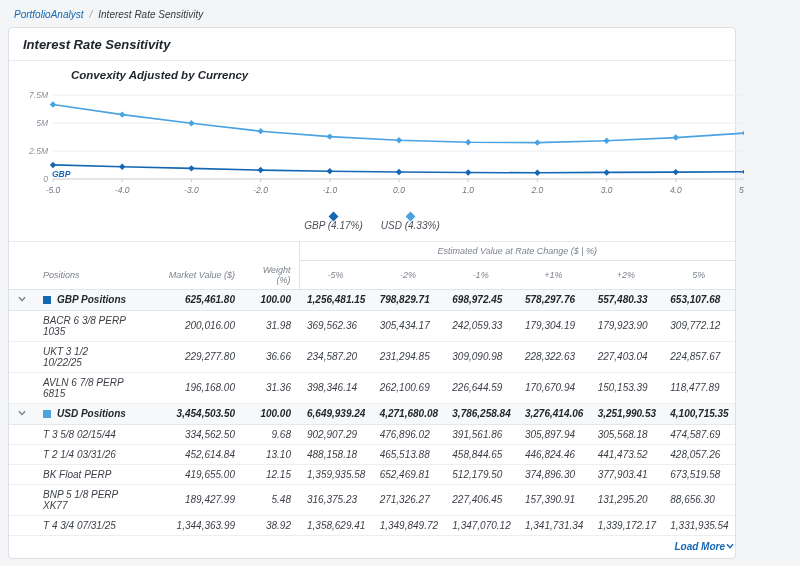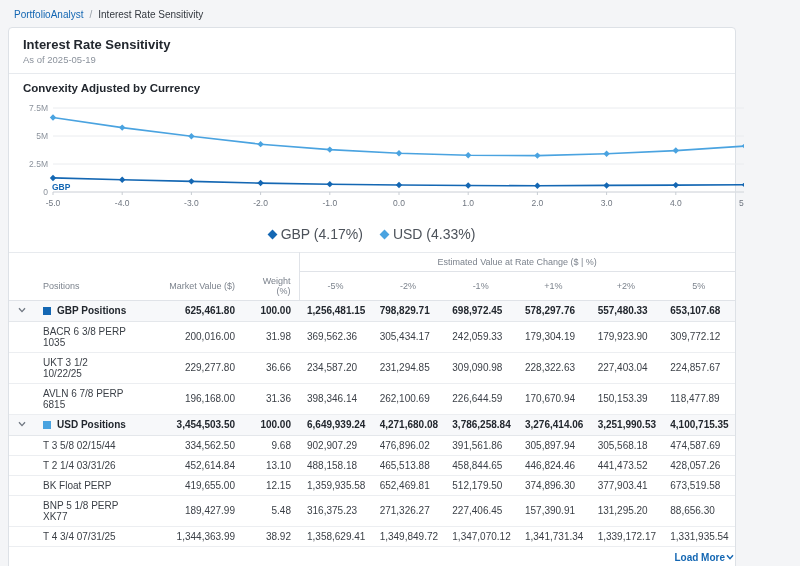--- a/index.html
+++ b/index.html
@@ -3,40 +3,40 @@
 <meta charset="utf-8">
 <style>
   * { box-sizing: border-box; margin: 0; padding: 0; }
   html,body { width:800px; height:566px; }
   body {
     font-family: "Liberation Sans", sans-serif;
     background: #f4f5f7;
     color: #33383f;
     overflow: hidden;
   }
-  .page { width:744px; height:566px; overflow:hidden; }
+  .page { width:744px; height:566px; overflow:hidden;font-style:italic; }
 
   
   .breadcrumb { display:flex; align-items:center; gap:6px; padding:9px 14px 7px; font-size:10px; }
   .breadcrumb .root { color:#1467b3; cursor:pointer; }
   .breadcrumb .sep { color:#9aa1aa; }
   .breadcrumb .current { color:#33383f; }
 
   
   .card { margin:0 8px 8px; background:#fff; border:1px solid #dde1e6; border-radius:4px; }
   .card-header { padding:9px 14px 8px; border-bottom:1px solid #e7eaee; }
   .card-title { font-size:13px; font-weight:bold; color:#22272e; }
   .card-asof { font-size:9.5px; color:#8b929c; margin-top:2px; }
 
   
   .chart-section { padding:8px 14px 2px; }
-  .chart-title { font-size:11.5px; font-weight:bold; color:#22272e; margin-bottom:6px; }
+  .chart-title { font-size:11.5px; font-weight:bold; color:#22272e; margin-bottom:6px;margin-left:48px; }
   .chart-svg { display:block; width:756px; height:122px; }
   .legend { display:flex; justify-content:center; align-items:center; gap:18px; padding:4px 0 8px; }
-  .legend-item { display:flex; align-items:center; gap:5px; font-size:14px; color:#4c525a; cursor:pointer; }
+  .legend-item { display:flex; align-items:center; font-size:10px; color:#4c525a; cursor:pointer;flex-direction:column; }
   .legend-diamond { width:7px; height:7px; transform:rotate(45deg); display:inline-block; }
 
   
   table { width:100%; border-collapse:collapse; table-layout:fixed; font-size:10px; border-top:1px solid #e7eaee; }
   thead th { font-weight:normal; color:#7c838d; font-size:9px; padding:4px 8px; text-align:left;margin-top:27px; }
   th.group-span { text-align:center; border-left:1px solid #e0e3e8; border-bottom:1px solid #e0e3e8; color:#7c838d; }
   tr.col-head th { border-bottom:1px solid #e0e3e8; }
   tr.col-head th.rate { text-align:center; }
   tr.col-head th.num { text-align:right; }
   tbody td { padding:4px 8px; border-bottom:1px solid #eceef1; color:#3a3f46; vertical-align:middle; }
@@ -58,21 +58,20 @@
   <div class="breadcrumb">
     <span class="root">PortfolioAnalyst</span>
     <span class="sep">/</span>
     <span class="current">Interest Rate Sensitivity</span>
   </div>
 
   <div class="card">
 
     <div class="card-header">
       <div class="card-title">Interest Rate Sensitivity</div>
-      <div class="card-asof">As of 2025-05-19</div>
     </div>
 
     <div class="chart-section">
       <div class="chart-title">Convexity Adjusted by Currency</div>
       <svg id="chart-svg" class="chart-svg" viewBox="0 0 756 122">
           <line x1="30" y1="92" x2="722" y2="92" stroke="#eaecef" stroke-width="1"></line>
           <text x="25" y="95" text-anchor="end" font-size="8.5" fill="#8b929c">0</text>
           <line x1="30" y1="64" x2="722" y2="64" stroke="#eaecef" stroke-width="1"></line>
           <text x="25" y="67" text-anchor="end" font-size="8.5" fill="#8b929c">2.5M</text>
           <line x1="30" y1="36" x2="722" y2="36" stroke="#eaecef" stroke-width="1"></line>

